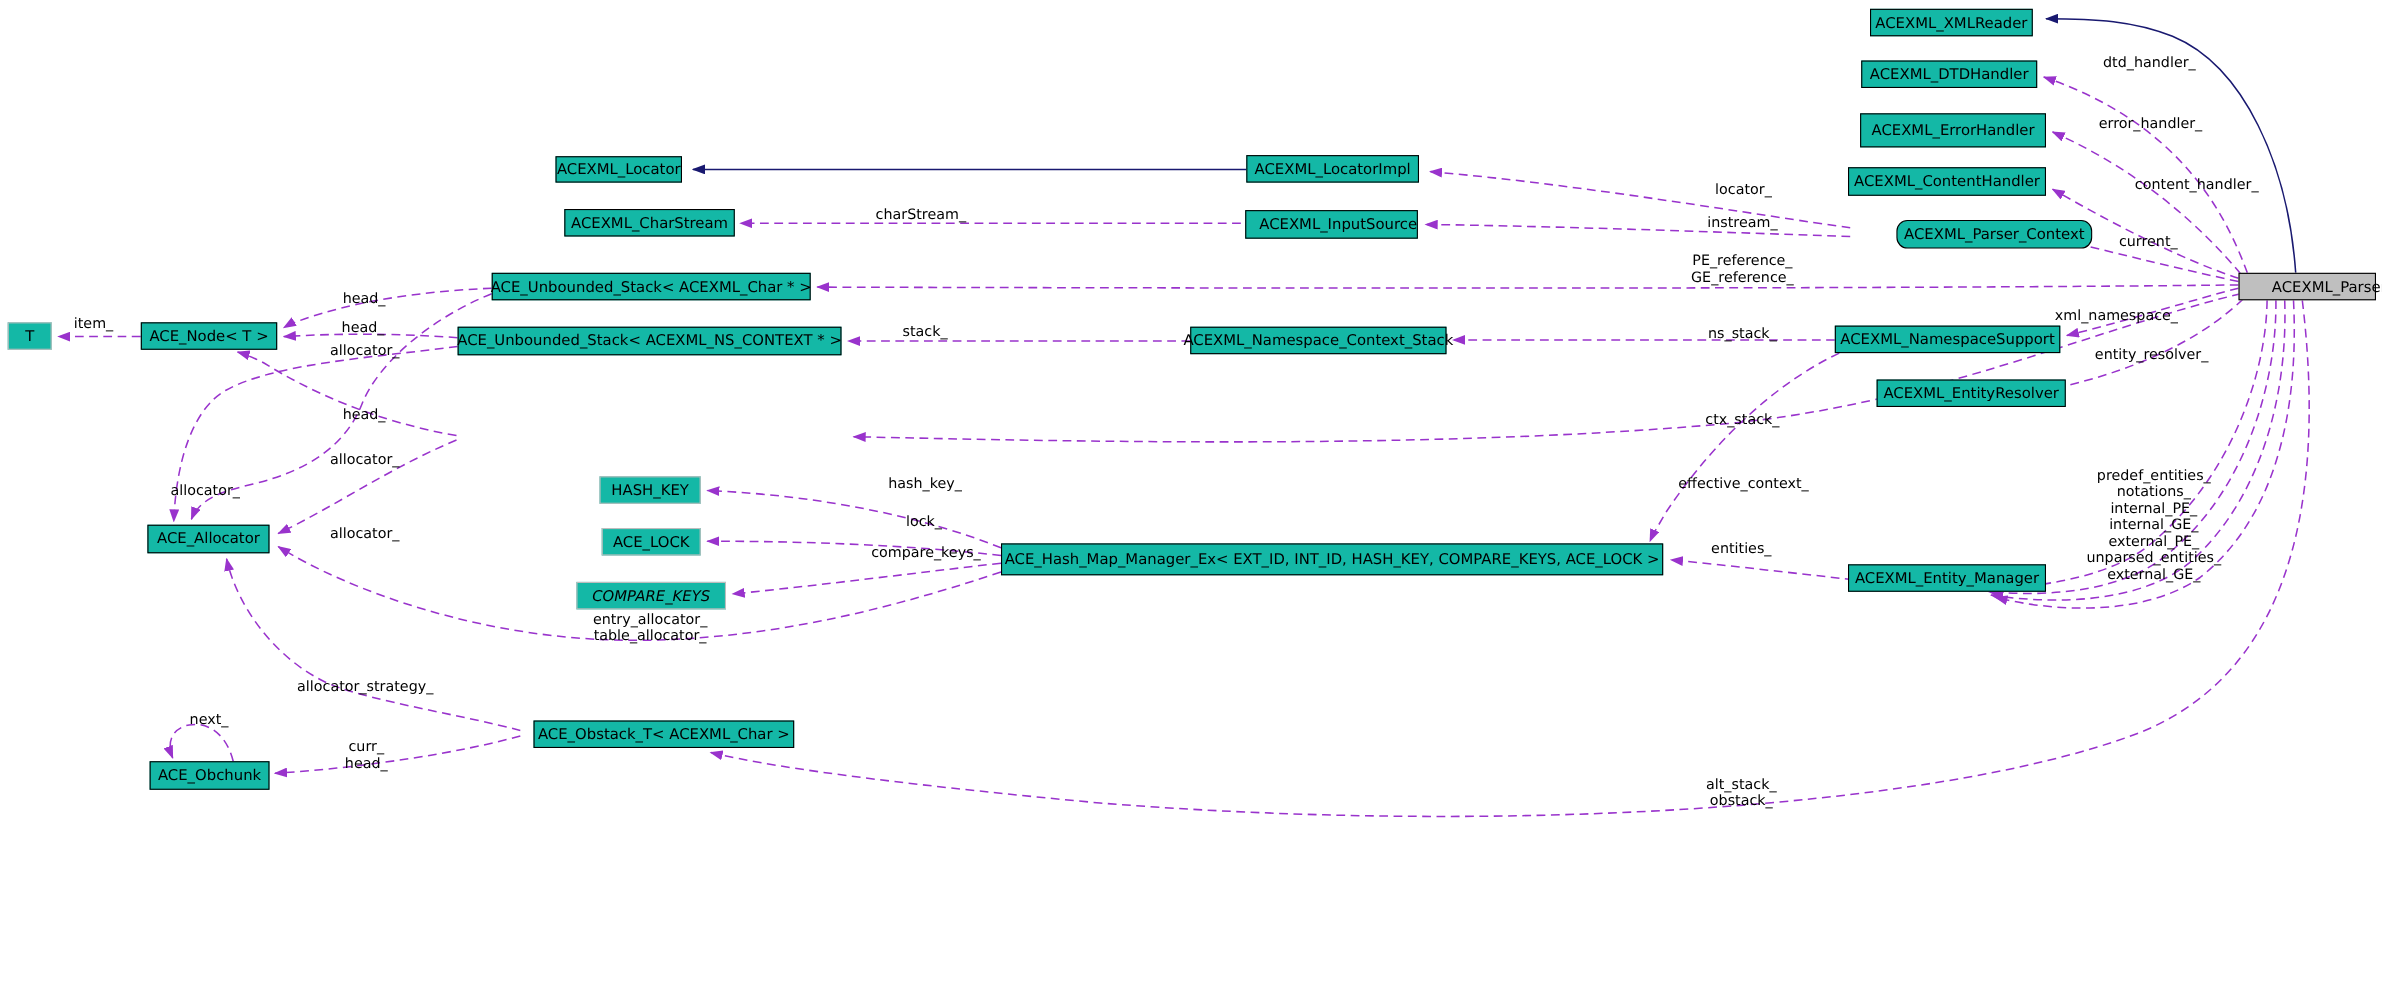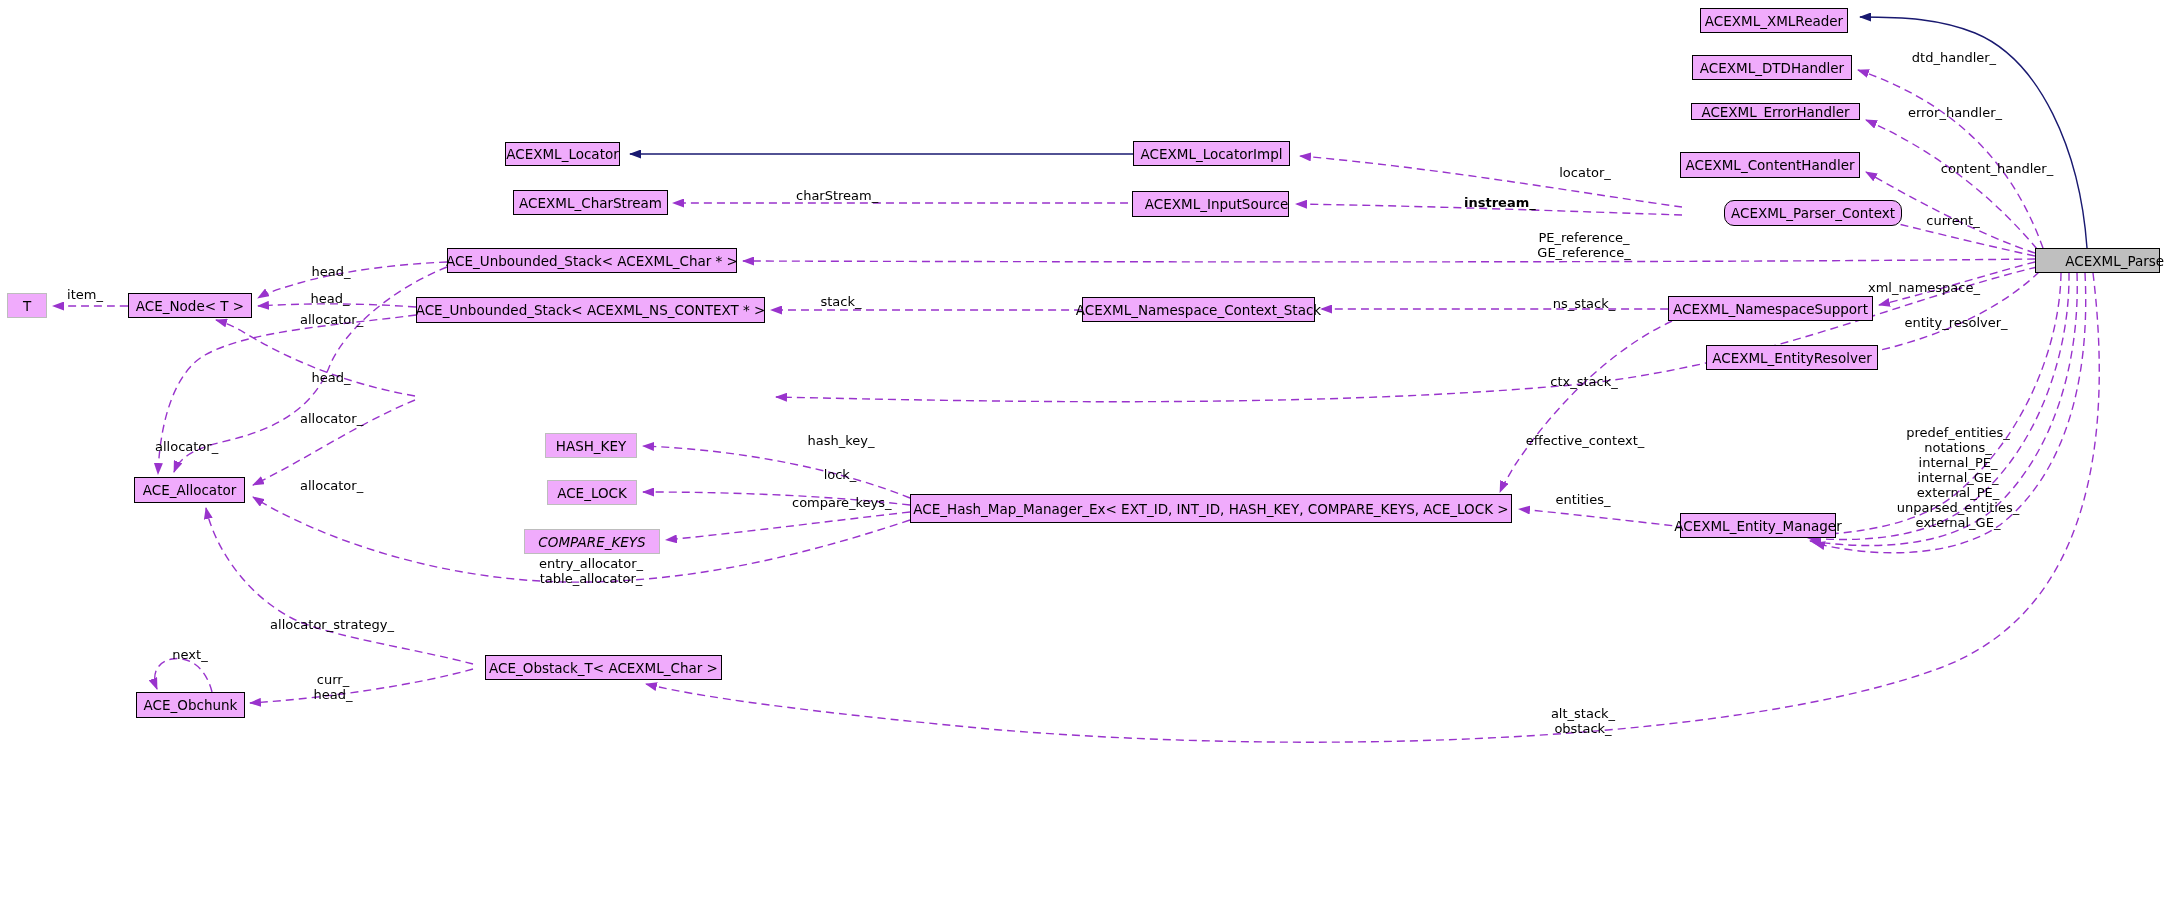--- a/index.html
+++ b/index.html
@@ -1,21 +1,21 @@
 <!DOCTYPE html>
 <html><head>
 <meta charset="utf-8">
 <style>
   html,body{margin:0;padding:0;background:#ffffff;}
   #canvas{position:relative;width:2165px;height:901px;background:#ffffff;overflow:hidden;
           font-family:"DejaVu Sans","Liberation Sans",sans-serif;}
   #edges{position:absolute;left:0;top:0;width:2165px;height:901px;}
   .e{fill:none;stroke:#9933cc;stroke-width:1.4;stroke-dasharray:8 5;}
   .s{fill:none;stroke:#191970;stroke-width:1.4;}
-  .node{position:absolute;box-sizing:border-box;border:1px solid #000;background:#f0abfc;
+  .node{position:absolute;box-sizing:border-box;border:1px solid #000;background:#14b8a6;
         display:flex;align-items:center;justify-content:center;font-size:13.5px;color:#000;
         white-space:nowrap;z-index:2;}
   .node.sel{background:#bfbfbf;padding-left:40px;}
   .node.tparam{border-color:#bdbdbd;}
   .elabel{position:absolute;font-size:13px;color:#000;white-space:pre-line;text-align:center;
           line-height:15px;z-index:3;}
 </style>
 </head>
 <body>
 
@@ -81,26 +81,26 @@
   <div class="node" style="left:416px;top:297px;width:349px;height:26px;">ACE_Unbounded_Stack&lt; ACEXML_NS_CONTEXT * &gt;</div>
   <div class="node tparam" style="left:545px;top:433px;width:92px;height:25px;">HASH_KEY</div>
   <div class="node tparam" style="left:547px;top:480px;width:90px;height:25px;">ACE_LOCK</div>
   <div class="node tparam" style="left:524px;top:529px;width:136px;height:25px;font-style:italic;">COMPARE_KEYS</div>
   <div class="node" style="left:910px;top:494px;width:602px;height:29px;">ACE_Hash_Map_Manager_Ex&lt; EXT_ID, INT_ID, HASH_KEY, COMPARE_KEYS, ACE_LOCK &gt;</div>
   <div class="node" style="left:1133px;top:141px;width:157px;height:25px;">ACEXML_LocatorImpl</div>
   <div class="node" style="left:1132px;top:191px;width:157px;height:26px;padding-left:12px;">ACEXML_InputSource</div>
   <div class="node" style="left:1082px;top:297px;width:233px;height:25px;">ACEXML_Namespace_Context_Stack</div>
   <div class="node" style="left:1700px;top:8px;width:148px;height:25px;">ACEXML_XMLReader</div>
   <div class="node" style="left:1692px;top:55px;width:160px;height:25px;">ACEXML_DTDHandler</div>
-  <div class="node" style="left:1691px;top:103px;width:169px;height:17px;">ACEXML_ErrorHandler</div>
+  <div class="node" style="left:1691px;top:103px;width:169px;height:31px;">ACEXML_ErrorHandler</div>
   <div class="node" style="left:1680px;top:152px;width:180px;height:26px;">ACEXML_ContentHandler</div>
   <div class="node" style="left:1724px;top:200px;width:178px;height:26px;border-radius:10px;">ACEXML_Parser_Context</div>
   <div class="node" style="left:1668px;top:296px;width:205px;height:25px;">ACEXML_NamespaceSupport</div>
   <div class="node" style="left:1685px;top:345px;width:172px;height:25px;margin-left:21px;">ACEXML_EntityResolver</div>
-  <div class="node" style="left:1680px;top:513px;width:156px;height:25px;">ACEXML_Entity_Manager</div>
+  <div class="node" style="left:1680px;top:513px;width:180px;height:25px;">ACEXML_Entity_Manager</div>
   <div class="node sel" style="left:2035px;top:248px;width:125px;height:25px;">ACEXML_Parser</div>
 
   <div class="elabel" style="left:62px;top:287px;width:46px;">item_</div>
   <div class="elabel" style="left:308px;top:264px;width:46px;">head_</div>
   <div class="elabel" style="left:307px;top:291px;width:46px;">head_</div>
   <div class="elabel" style="left:300px;top:312px;width:62px;">allocator_</div>
   <div class="elabel" style="left:308px;top:370px;width:46px;">head_</div>
   <div class="elabel" style="left:300px;top:411px;width:62px;">allocator_</div>
   <div class="elabel" style="left:155px;top:439px;width:62px;">allocator_</div>
   <div class="elabel" style="left:300px;top:478px;width:62px;">allocator_</div>
@@ -111,21 +111,21 @@
   <div class="elabel" style="left:792px;top:495px;width:96px;">compare_keys_</div>
   <div class="elabel" style="left:532px;top:556px;width:118px;">entry_allocator_
 table_allocator_</div>
   <div class="elabel" style="left:270px;top:617px;width:124px;">allocator_strategy_</div>
   <div class="elabel" style="left:170px;top:647px;width:40px;">next_</div>
   <div class="elabel" style="left:312px;top:672px;width:42px;">curr_
 head_</div>
   <div class="elabel" style="left:1542px;top:706px;width:82px;">alt_stack_
 obstack_</div>
   <div class="elabel" style="left:1556px;top:165px;width:58px;">locator_</div>
-  <div class="elabel" style="left:1464px;top:195px;width:64px;font-weight:bold;">instream_</div>
+  <div class="elabel" style="left:1552px;top:195px;width:64px;">instream_</div>
   <div class="elabel" style="left:1534px;top:230px;width:100px;">PE_reference_
 GE_reference_</div>
   <div class="elabel" style="left:1552px;top:296px;width:64px;">ns_stack_</div>
   <div class="elabel" style="left:1550px;top:374px;width:68px;">ctx_stack_</div>
   <div class="elabel" style="left:1524px;top:433px;width:122px;">effective_context_</div>
   <div class="elabel" style="left:1554px;top:492px;width:58px;">entities_</div>
   <div class="elabel" style="left:1868px;top:280px;width:108px;">xml_namespace_</div>
   <div class="elabel" style="left:1903px;top:315px;width:106px;">entity_resolver_</div>
   <div class="elabel" style="left:1923px;top:213px;width:60px;">current_</div>
   <div class="elabel" style="left:1896px;top:161px;width:114px;margin-left:44px;">content_handler_</div>

